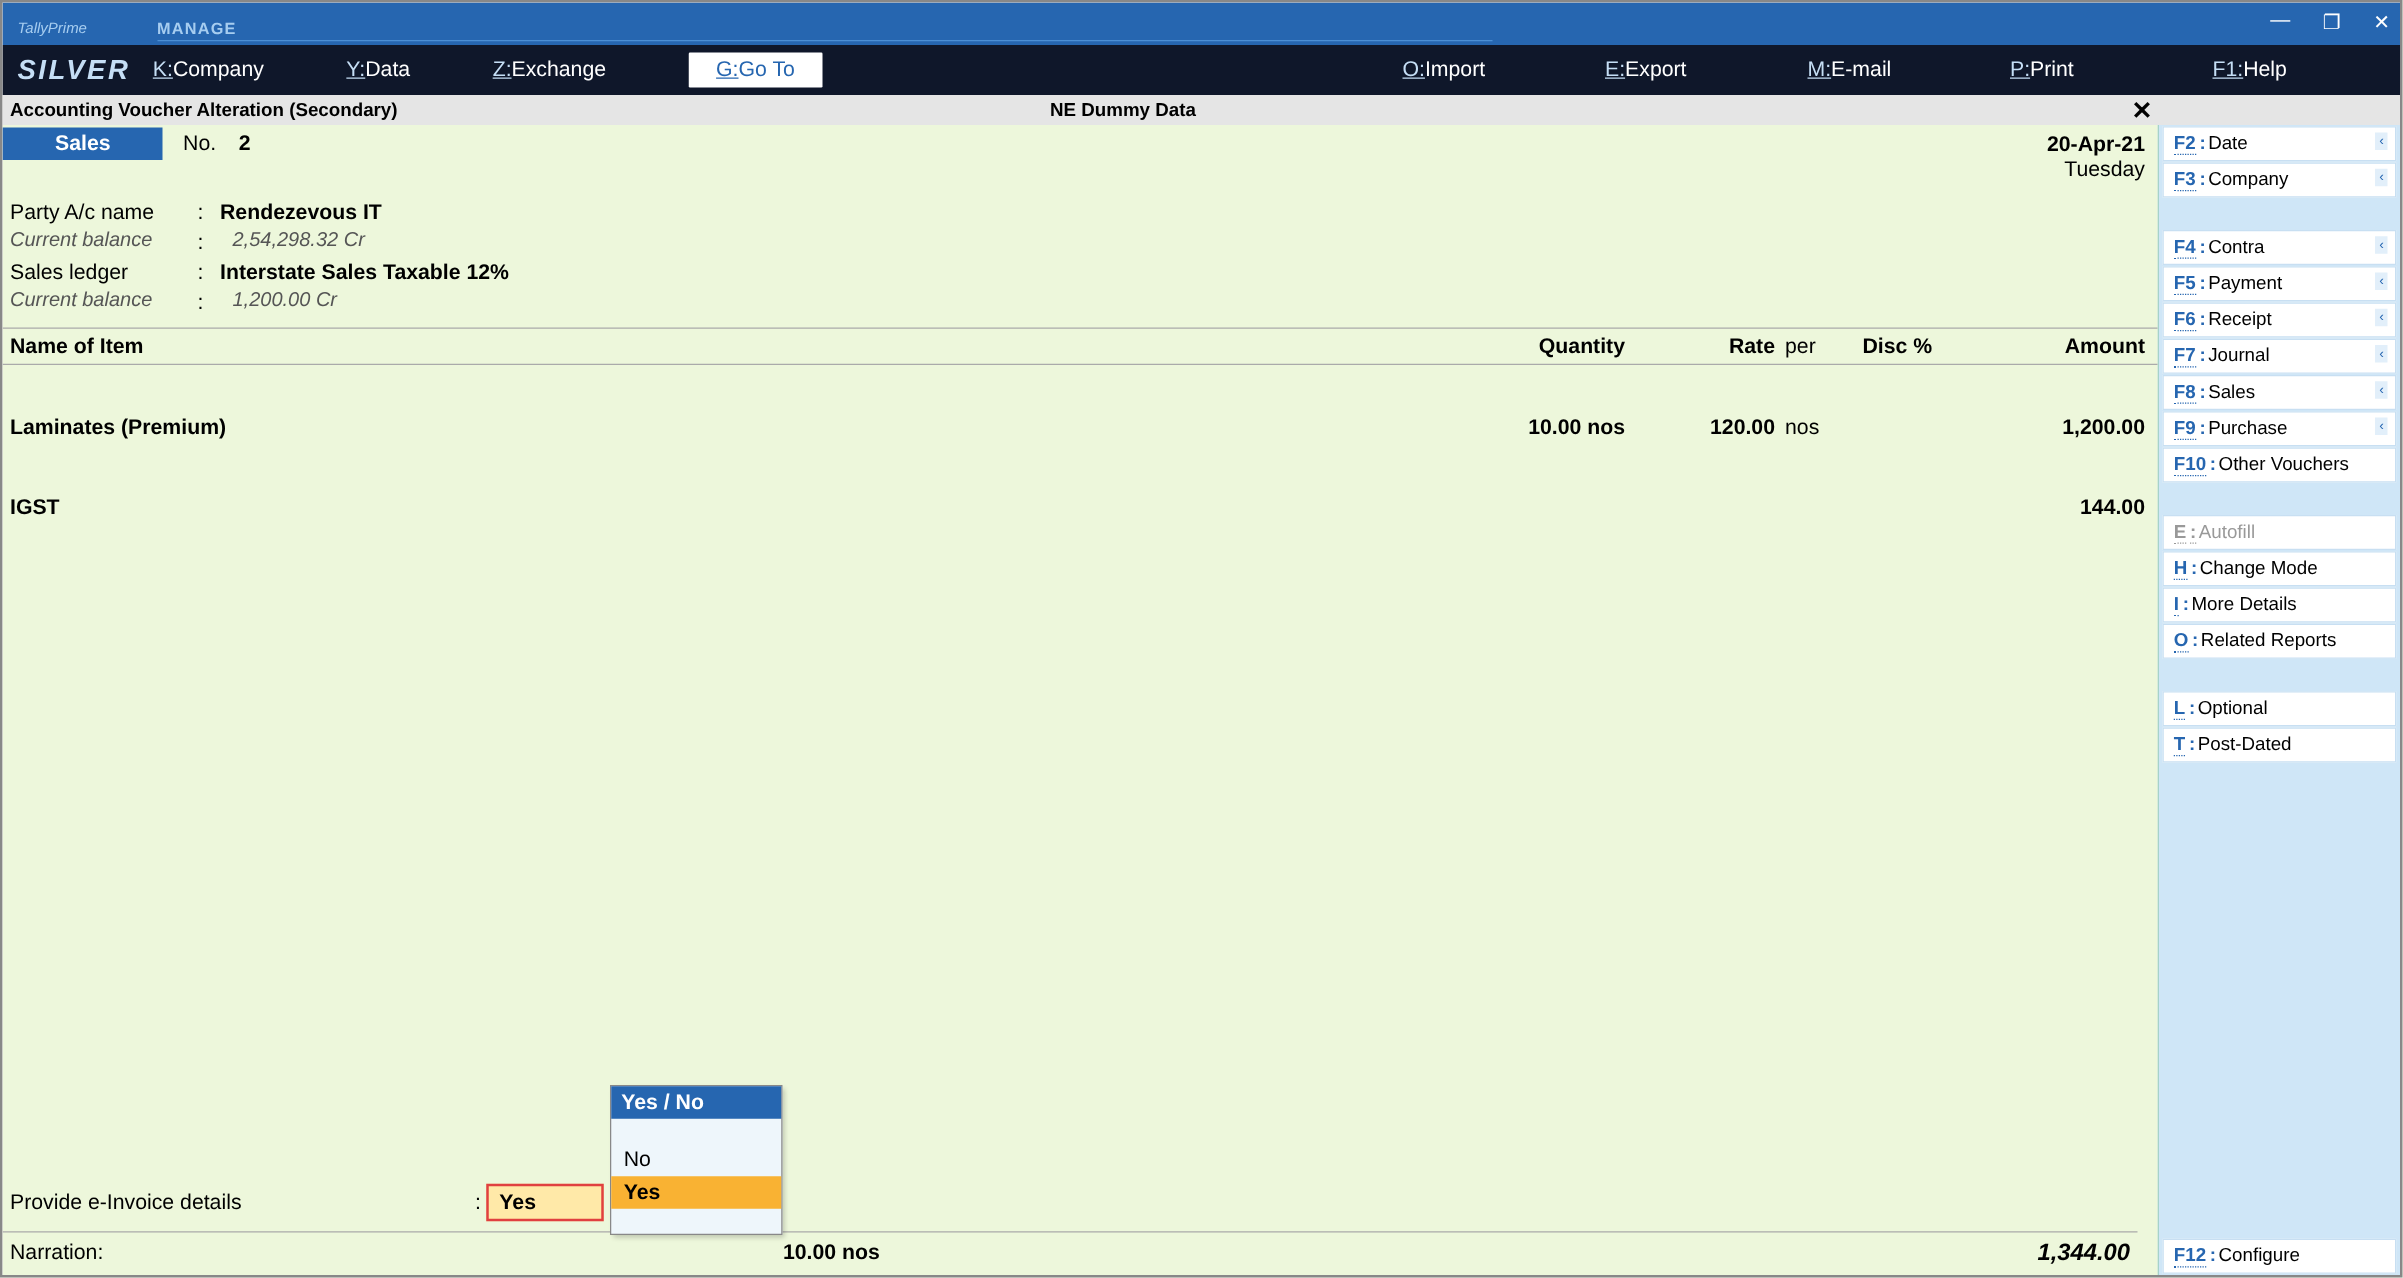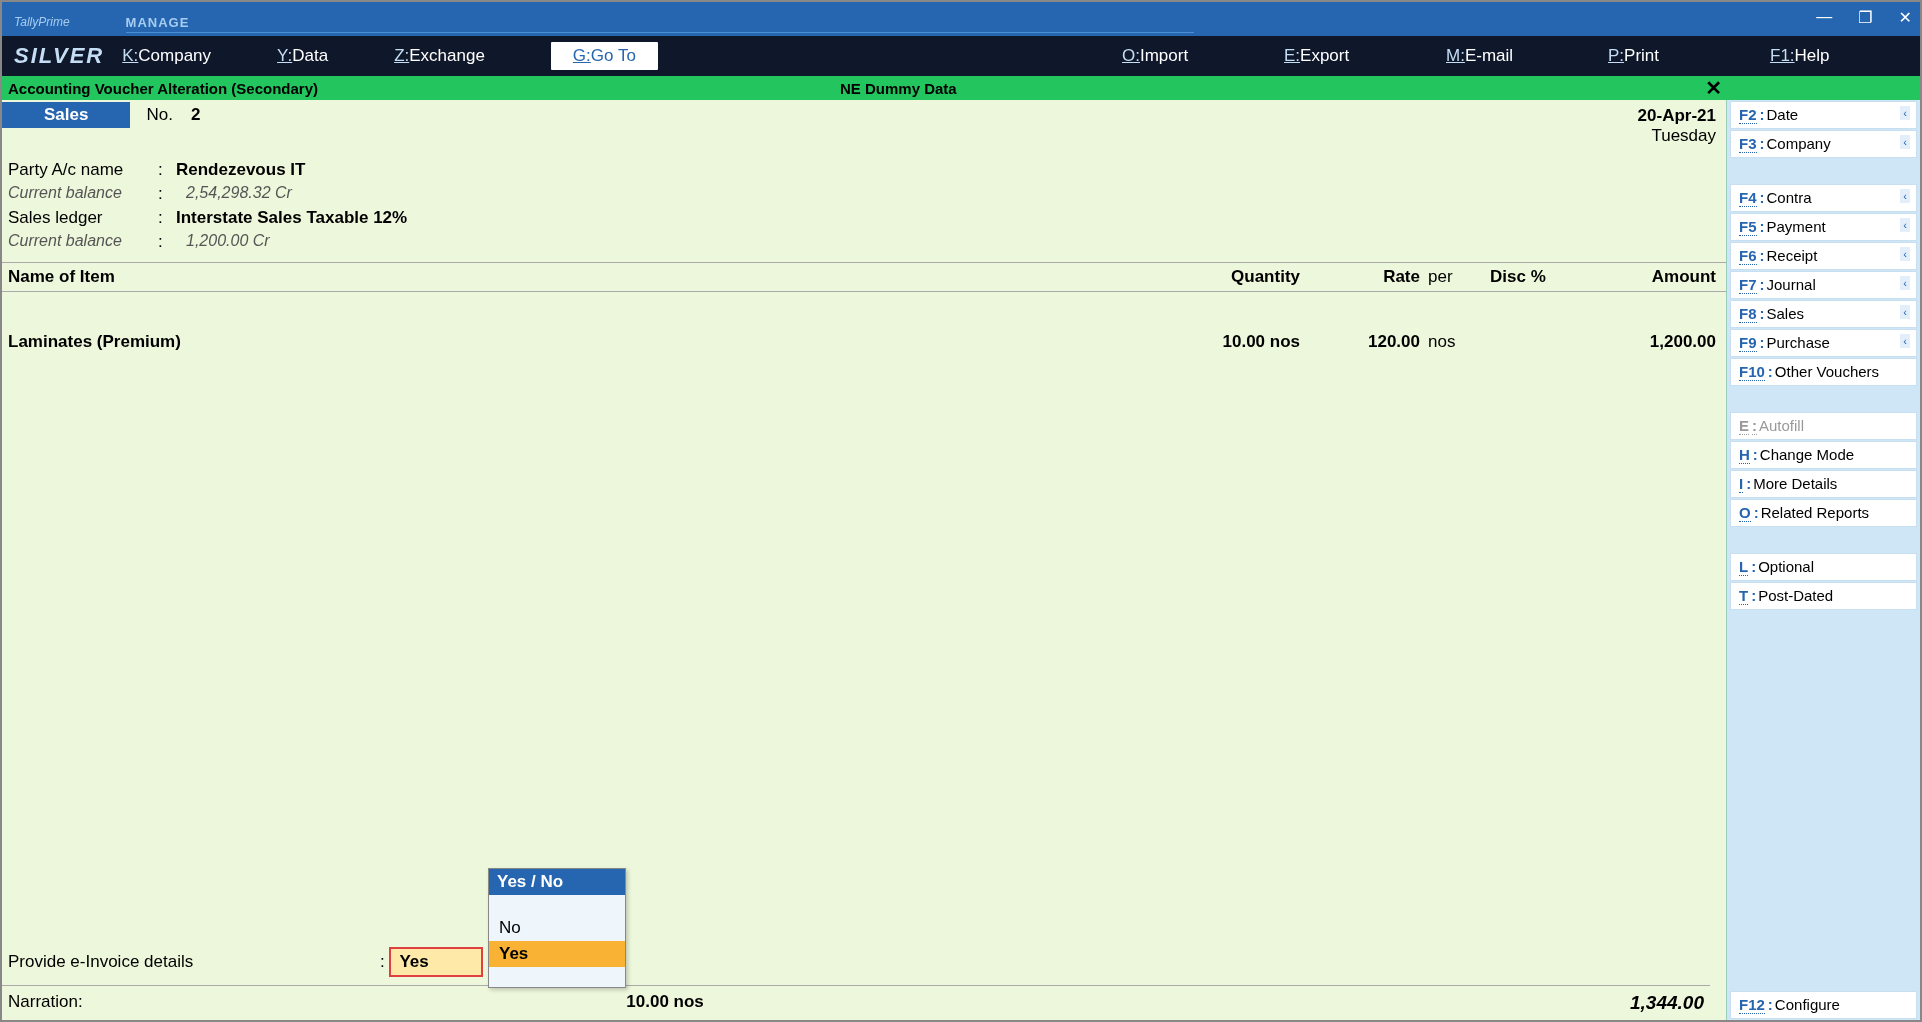--- a/index.html
+++ b/index.html
@@ -30,21 +30,21 @@
   }
   .brand-big { font-size: 22px; font-weight: bold; letter-spacing: 2px; color: #c5def5; margin-right: 18px; font-style: italic; }
   .menuitem { margin-right: 66px; font-size: 17px; color: #fff; cursor: pointer; }
   .menuitem .uk { text-decoration: underline; color: #c5def5; }
   .menuitem.goto { background: #fff; color: #2666b0; padding: 4px 22px; border-radius:1px;}
   .menuitem.goto .uk { color: #2666b0; text-decoration: underline; }
   .menuright { position: absolute; right: 0; display: flex; }
   .menuright .menuitem { margin-right: 0; margin-left: 12px; width: 150px; }
   
   .subbar {
-    background: #22c55e;
+    background: #e5e5e5;
     height: 24px;
     display: flex;
     align-items: center;
     font-size: 15px;
     font-weight: bold;
     padding-left: 6px;
     position: relative;
   }
   .subbar .center { position: absolute; left: 838px; }
   .subbar .closex { position: absolute; right: 198px; font-size: 20px; font-weight: bold; cursor:pointer;}
@@ -202,20 +202,28 @@
     <div class="tblrow space"></div>
     <div class="tblrow">
       <div class="col-name">Laminates (Premium)</div>
       <div class="col-qty">10.00 nos</div>
       <div class="col-rate">120.00</div>
       <div class="col-per">nos</div>
       <div class="col-disc"></div>
       <div class="col-amt">1,200.00</div>
     </div>
     <div class="tblrow space"></div>
+    <div class="tblrow">
+      <div class="col-name">IGST</div>
+      <div class="col-qty"></div>
+        <div class="col-rate"></div>
+        <div class="col-per"></div>
+        <div class="col-disc"></div>
+      <div class="col-amt">144.00</div>
+    </div>
 
     <div class="bottom">
       <div class="einvrow">
         <span class="einvlabel">Provide e-Invoice details</span>
         <span>:&nbsp;</span>
         <span class="einvbox">Yes</span>
       </div>
       <div class="narr-row">
         <span>Narration:</span>
         <span class="nqty">10.00 nos</span>

